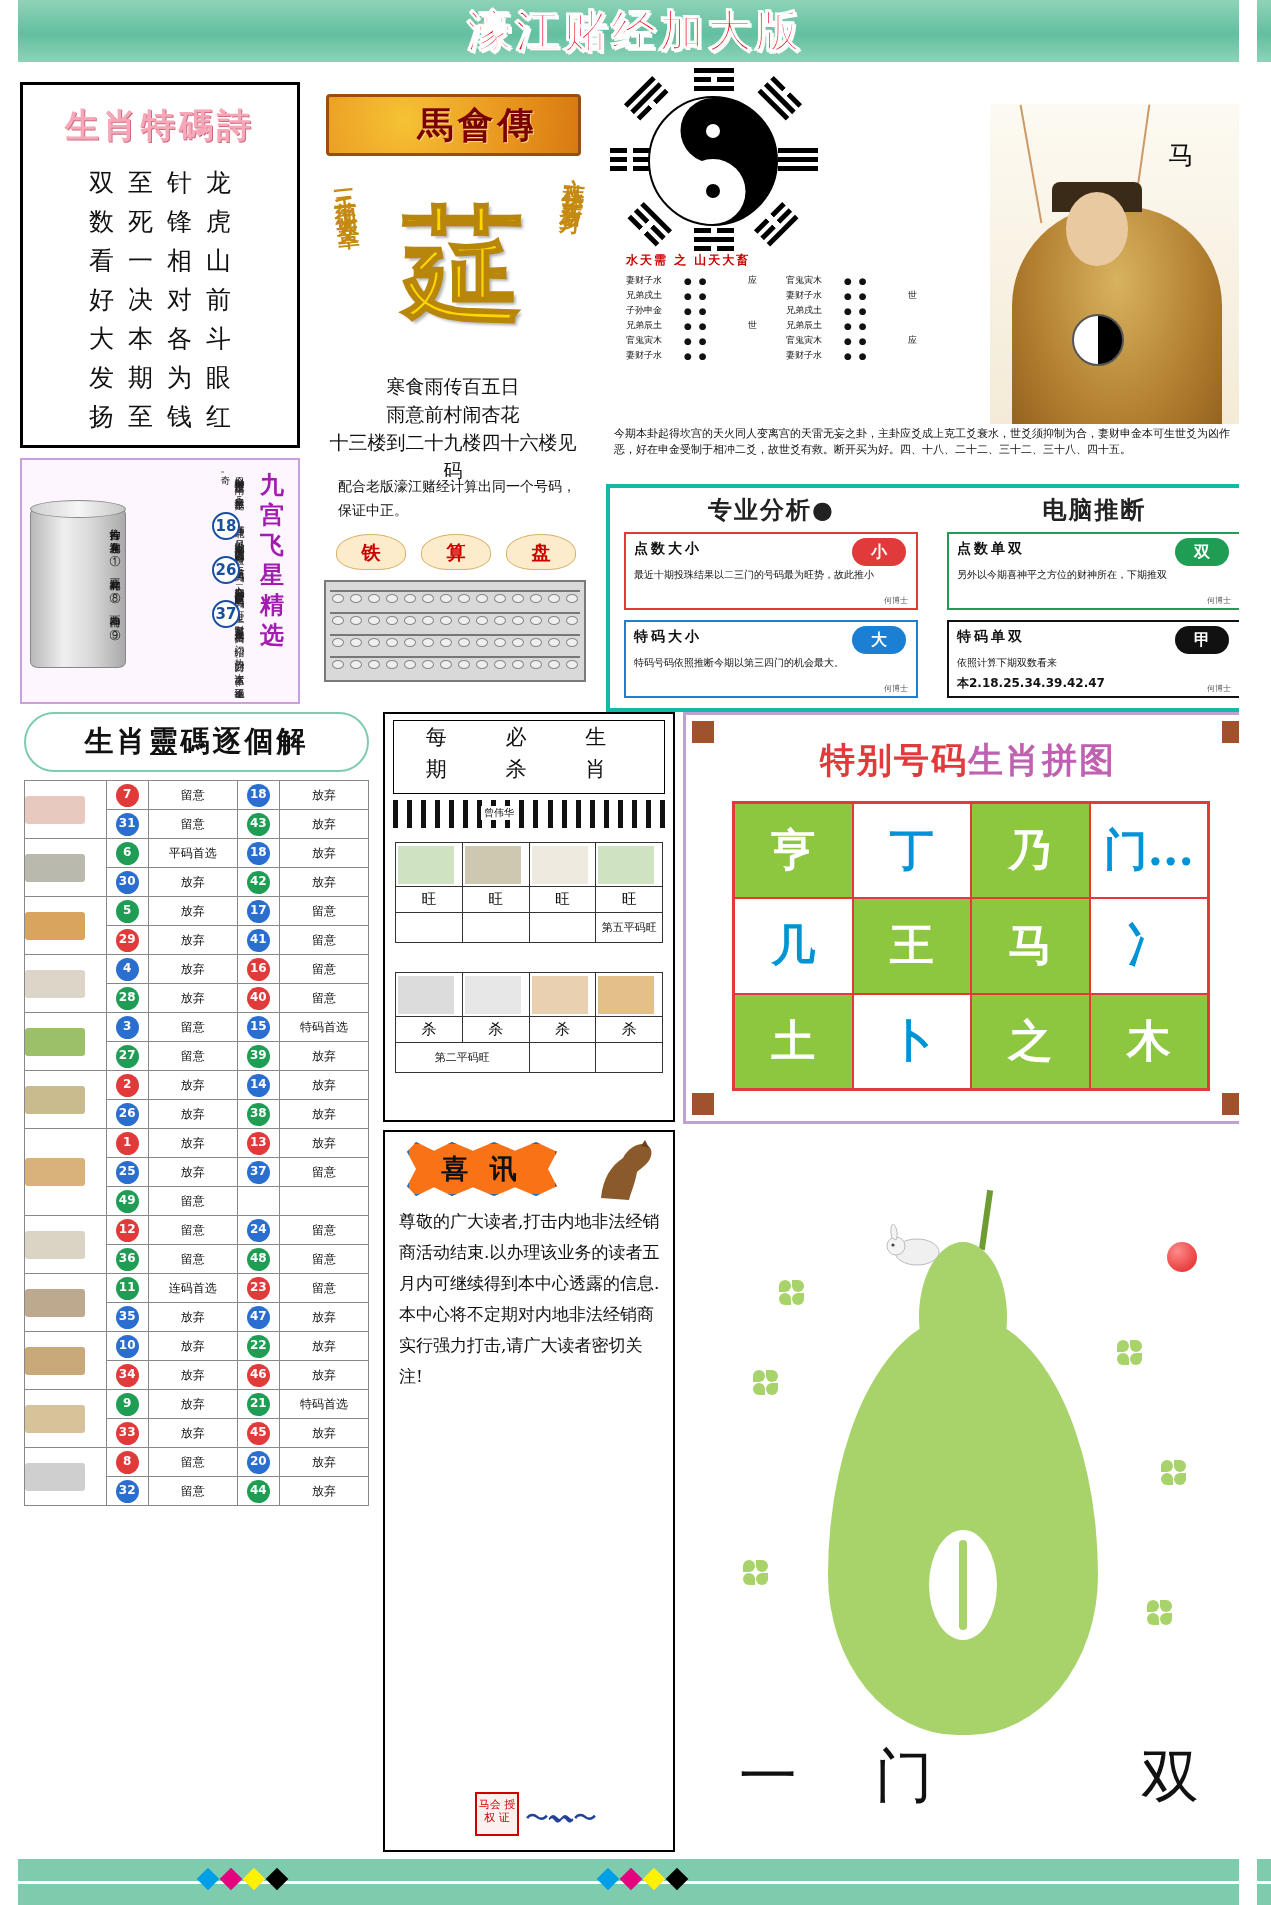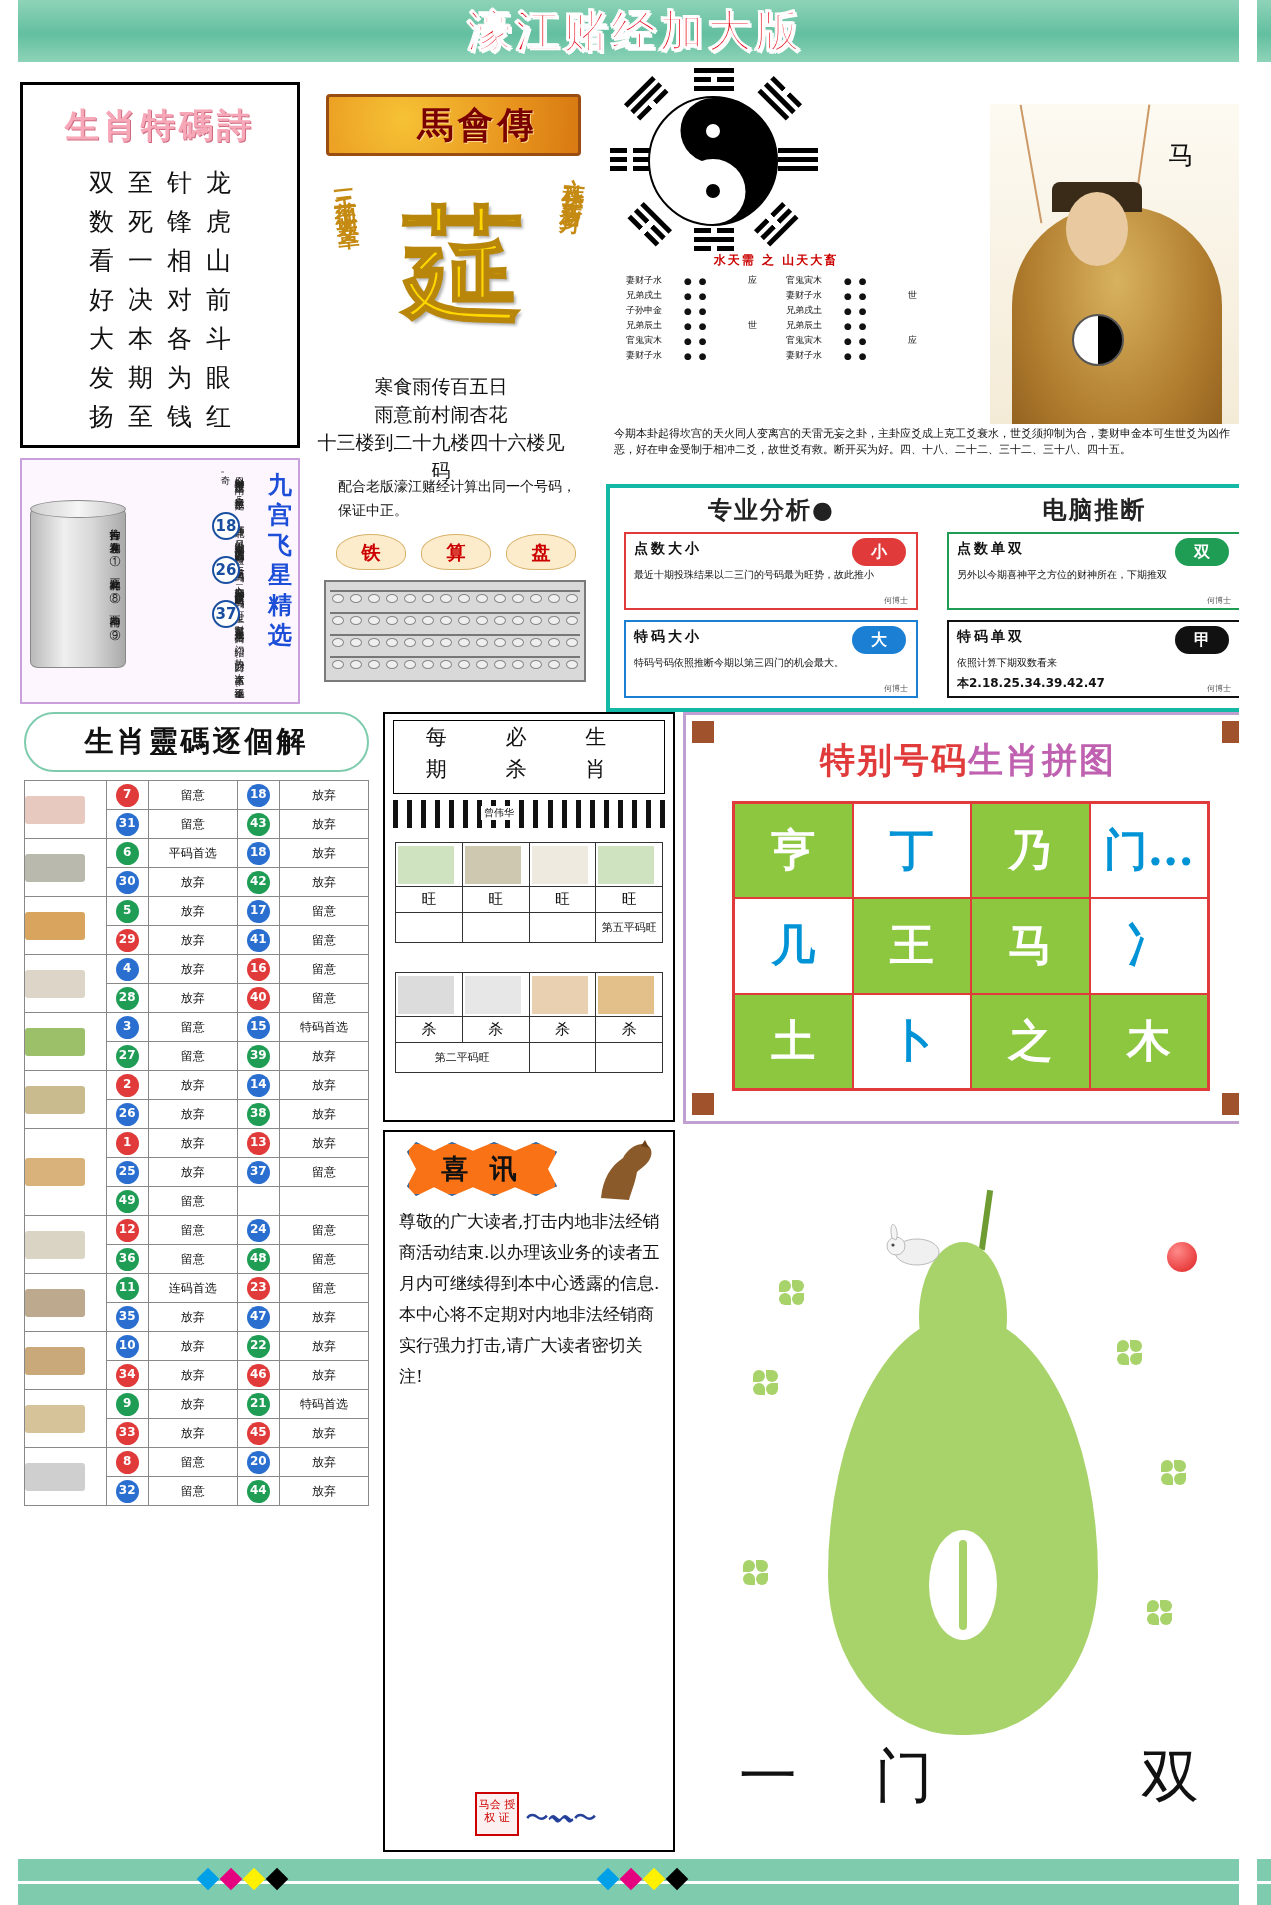--- a/index.html
+++ b/index.html
@@ -48,22 +48,22 @@
   .poem-cols { display:flex; flex-direction:row-reverse; justify-content:center; margin-top:14px; gap:14px; }
   .poem-col { display:flex; flex-direction:column; align-items:center; }
   .poem-col span {
     font-family:"DejaVu Serif", serif; font-size:25px; line-height:39px; color:#111;
   }
 
   
   #nine { left:20px; top:458px; width:280px; height:246px; border:2px solid #c9a0dc; background:#fdf6ff; }
   #nine .ntitle {
     position:absolute; right:6px; top:10px; width:40px;
-    font-family:"DejaVu Serif", serif; font-size:24px; font-weight:bold; color:#1d4ed8;
-    line-height:30px; text-align:right;
+    font-family:"DejaVu Serif", serif; font-size:24px; font-weight:bold; color:#a21caf;
+    line-height:30px; text-align:center;
   }
   .ntext {
     position:absolute; top:8px; right:52px; width:130px; height:230px;
     font-family:"DejaVu Serif", serif; font-size:10px; color:#222;
     writing-mode:vertical-rl; text-orientation:upright;
     line-height:14px; letter-spacing:1px;
     overflow:hidden;
   }
   .cylinder {
     position:absolute; left:8px; top:48px; width:96px; height:160px;
@@ -113,21 +113,21 @@
     letter-spacing:6px; transform:rotate(6deg);
   }
   .mh-big {
     position:absolute; left:95px; top:96px; width:110px; height:180px;
     font-family:"DejaVu Serif", serif; font-size:120px; font-weight:bold;
     color:#ffd700; -webkit-text-stroke:2px #b8860b;
     text-align:center; line-height:170px;
     text-shadow:3px 3px 3px rgba(0,0,0,.3);
   }
   .mh-poem {
-    position:absolute; left:2px; top:290px; width:262px;
+    position:absolute; left:14px; top:290px; width:262px;
     font-family:"DejaVu Serif", serif; font-size:19px; line-height:28px; color:#111;
     text-align:center;
   }
   .mh-note {
     position:absolute; left:30px; top:392px; width:240px;
     font-family:"DejaVu Serif", serif; font-size:14px; line-height:24px; color:#111;
   }
   .mh-hearts { position:absolute; left:28px; top:452px; width:240px; display:flex; justify-content:space-between; }
   .heart {
     width:70px; height:36px; background:#fdeccb; border:1px solid #d8b26a;
@@ -154,21 +154,21 @@
   .yy-top, .yy-bot { position:absolute; left:50%; width:65px; height:65px; border-radius:50%; transform:translateX(-50%); }
   .yy-top { top:0; background:#000; }
   .yy-bot { bottom:0; background:#fff; }
   .yy-dot1 { position:absolute; left:50%; top:26px; width:14px; height:14px; border-radius:50%; background:#fff; transform:translateX(-50%); }
   .yy-dot2 { position:absolute; left:50%; bottom:26px; width:14px; height:14px; border-radius:50%; background:#000; transform:translateX(-50%); }
   .tri { position:absolute; width:40px; height:28px; }
   .tri i { display:block; height:5px; background:#000; margin-bottom:4px; }
   .tri i.brk { background:linear-gradient(90deg,#000 42%, transparent 42%, transparent 58%, #000 58%); }
 
   .hexa-table { position:absolute; left:20px; top:176px; width:300px; font-size:9px; color:#111; }
-  .hexa-head { text-align:center; color:#c00; font-size:12px; font-weight:bold; margin-bottom:4px; letter-spacing:2px;}
+  .hexa-head { text-align:left; color:#c00; font-size:12px; font-weight:bold; margin-bottom:4px; letter-spacing:2px;}
   .hexa-body { display:flex; justify-content:space-between; }
   .hexa-col { width:140px; }
   .hexa-row { display:flex; align-items:center; height:15px; }
   .hexa-row .lbl { width:58px; font-size:9px; }
   .hexa-row .mark { flex:1; font-size:9px; letter-spacing:2px; }
   .hexa-row .tag { width:18px; font-size:9px; }
 
   .portrait {
     position:absolute; right:12px; top:28px; width:250px; height:352px;
     background:linear-gradient(180deg,#fdfaf2,#f3e9d4);

